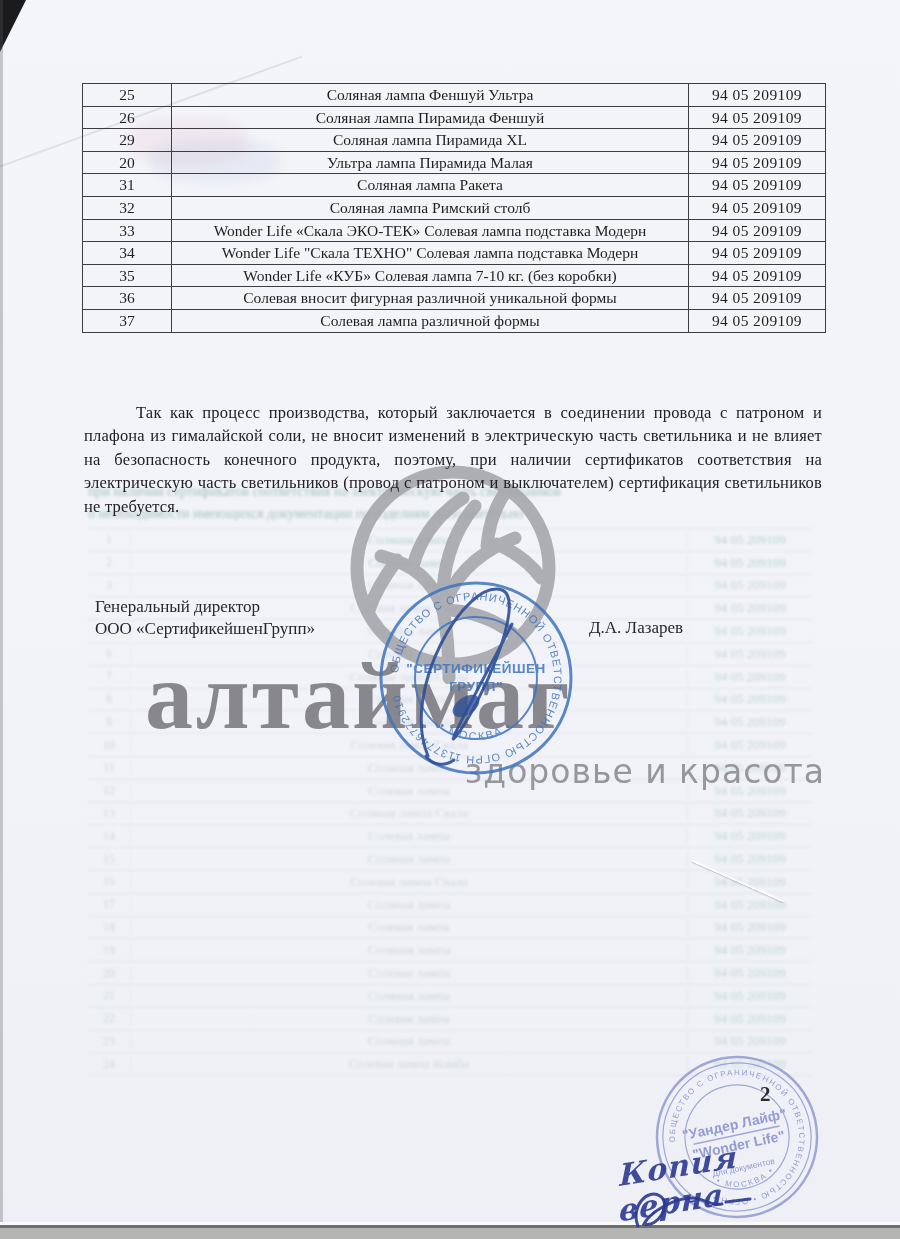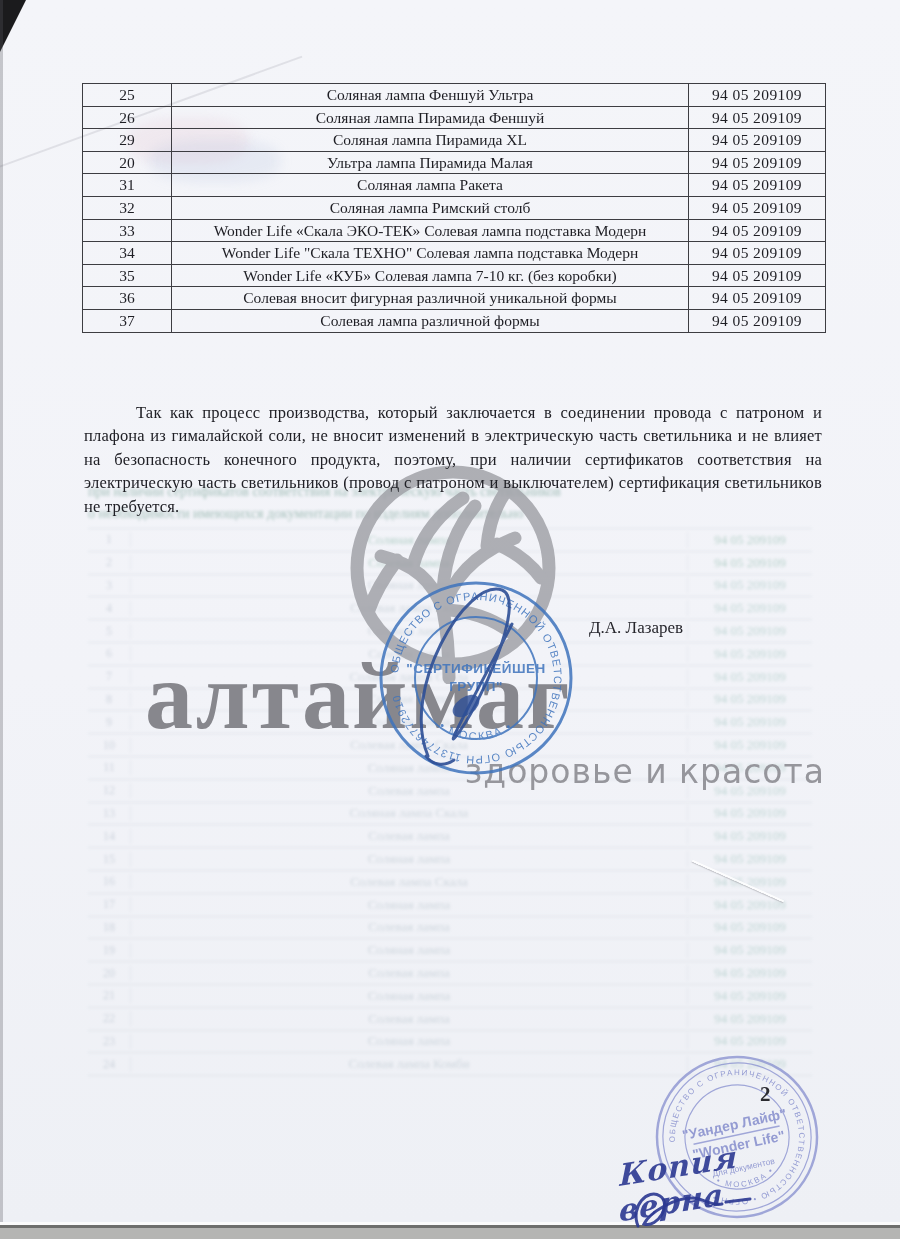--- a/index.html
+++ b/index.html
@@ -284,20 +284,24 @@
         <tr>
           <td class="c-num">37</td>
           <td class="c-name">Солевая лампа различной формы</td>
           <td class="c-code">94 05 209109</td>
         </tr>
       </tbody>
   </table>
 
   <div class="paragraph">Так как процесс производства, который заключается в соединении провода с патроном и плафона из гималайской соли, не вносит изменений в электрическую часть светильника и не влияет на безопасность конечного продукта, поэтому, при наличии сертификатов соответствия на электрическую часть светильников (провод с патроном и выключателем) сертификация светильников не требуется.</div>
 
+  <div class="sig-block">
+    <div>Генеральный директор</div>
+    <div>ООО «СертификейшенГрупп»</div>
+  </div>
   <div class="sig-name">Д.А. Лазарев</div>
 
   <svg class="stamp-main" width="224" height="224" viewBox="0 0 224 224">
     <defs>
       <path id="s1ring" d="M 34,112 a 78,78 0 1 1 156,0 a 78,78 0 1 1 -156,0"></path>
       <path id="s1bot" d="M 50,112 a 62,62 0 0 0 124,0"></path>
     </defs>
     <circle cx="112" cy="112" r="95" fill="none" stroke="#3f74bd" stroke-width="3"></circle>
     <circle cx="112" cy="112" r="61" fill="none" stroke="#3f74bd" stroke-width="2"></circle>
     <text font-size="11" letter-spacing="1">

